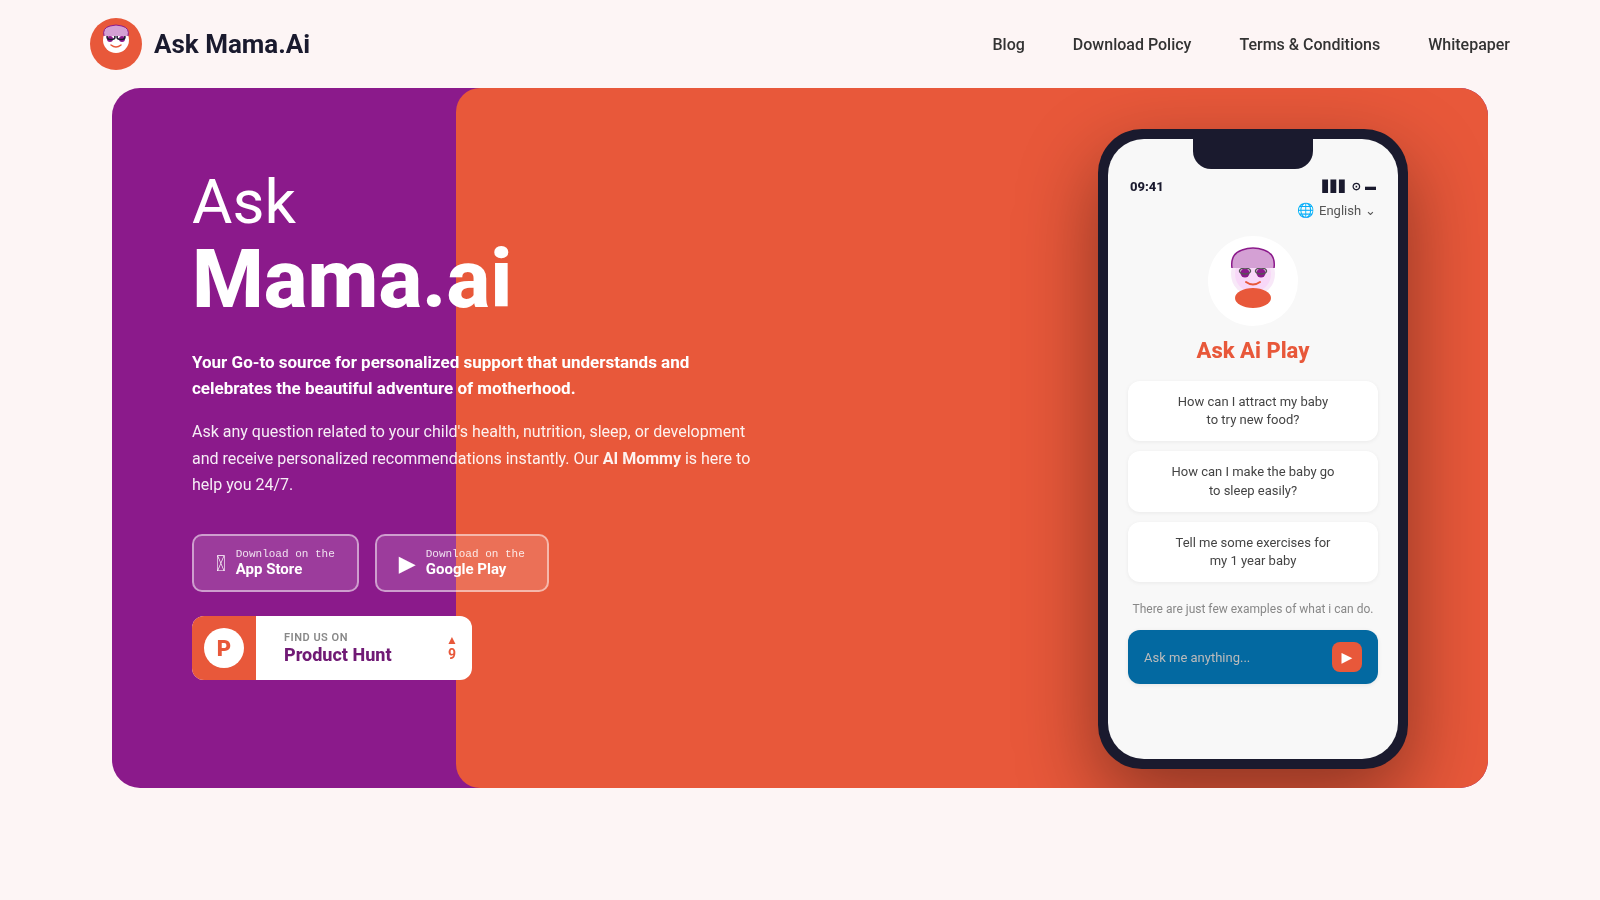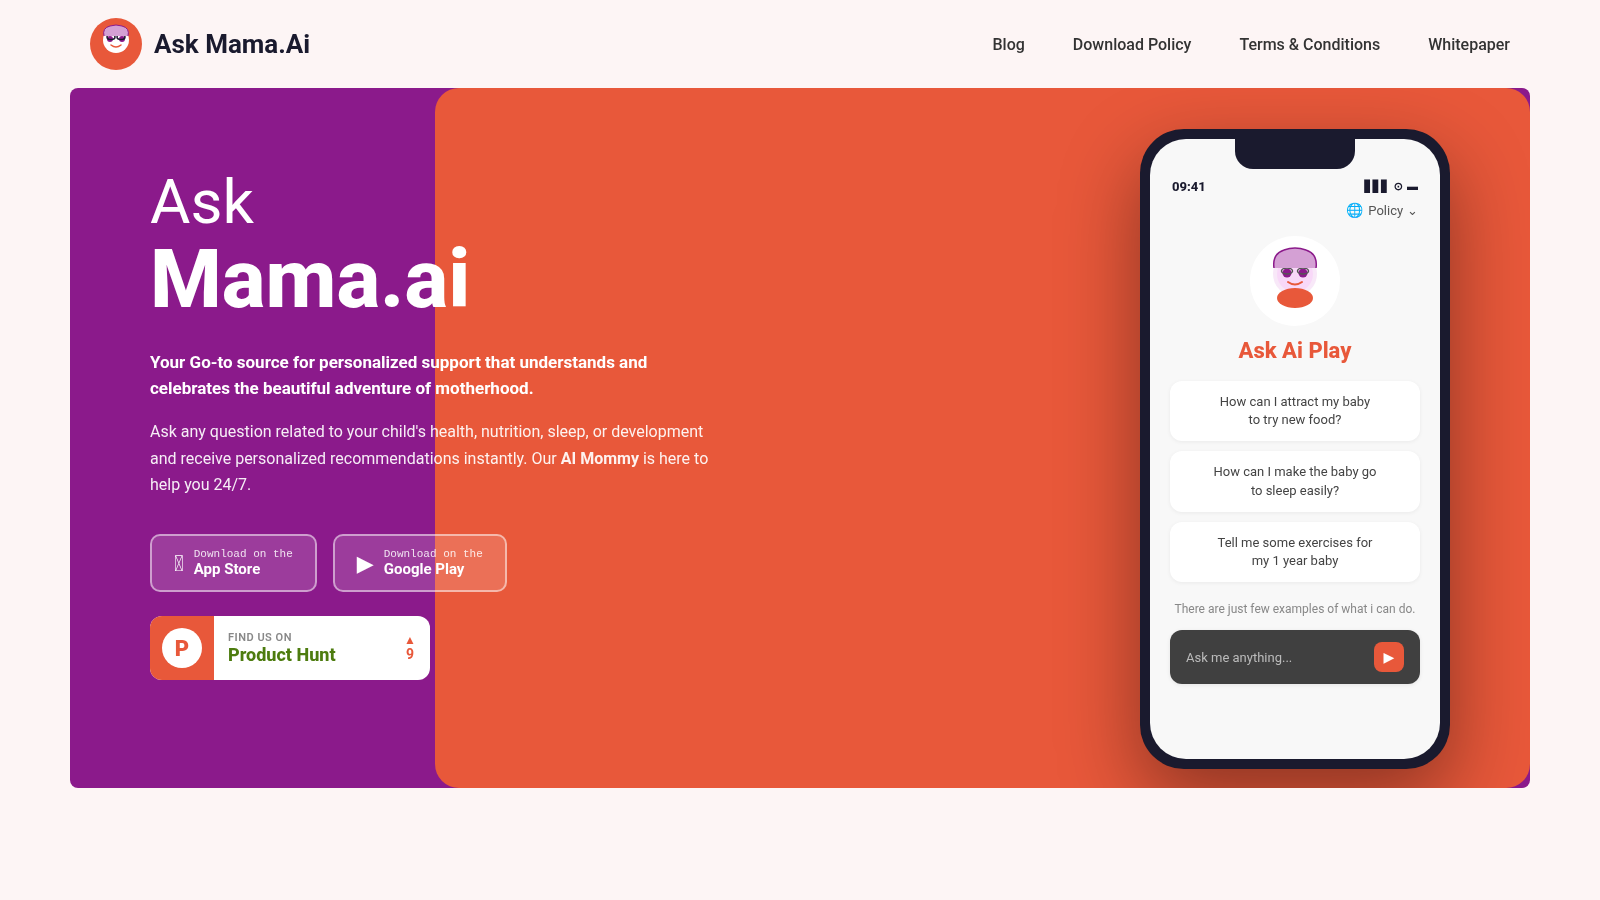--- a/index.html
+++ b/index.html
@@ -40,22 +40,22 @@
     }
     .nav a {
       text-decoration: none;
       color: #333;
       font-size: 16px;
       font-weight: 500;
     }
 
     
     .hero {
-      margin: 0 70px;
-      border-radius: 8px;
+      margin: 0 112px;
+      border-radius: 28px;
       overflow: hidden;
       position: relative;
       min-height: 700px;
       background: #8B1A8B;
       display: flex;
     }
 
     
     .hero-left {
       flex: 0 0 55%;
@@ -173,33 +173,33 @@
       border-radius: 50%;
       display: flex;
       align-items: center;
       justify-content: center;
       font-weight: 900;
       font-size: 22px;
       color: #E8583A;
     }
     .ph-text-area {
       flex: 1;
-      padding: 10px 14px;
+      padding: 10px 28px;
     }
     .ph-find-us {
       font-size: 11px;
       font-weight: 600;
       color: #888;
       text-transform: uppercase;
       letter-spacing: 0.5px;
     }
     .ph-product-hunt {
       font-size: 18px;
       font-weight: 800;
-      color: #4d7c0f;
+      color: #701a75;
     }
     .ph-votes {
       display: flex;
       flex-direction: column;
       align-items: center;
       padding: 0 14px;
       color: #E8583A;
       font-weight: 700;
       font-size: 14px;
     }
@@ -306,21 +306,21 @@
     }
 
     .chat-footer-text {
       font-size: 12px;
       color: #888;
       text-align: center;
       margin: 10px 0 14px;
     }
 
     .chat-input-bar {
-      background: #404040;
+      background: #0369a1;
       border-radius: 12px;
       padding: 12px 16px;
       display: flex;
       align-items: center;
       gap: 8px;
       box-shadow: 0 1px 4px rgba(0,0,0,0.08);
       width: 100%;
     }
     .chat-input-text {
       flex: 1;
@@ -425,21 +425,21 @@
           <span class="phone-time">09:41</span>
           <div class="phone-icons">
             <span>▋▋▋</span>
             <span>⊙</span>
             <span>▬</span>
           </div>
         </div>
 
         <div class="phone-language">
           <span class="flag-icon">🌐</span>
-          <span>Policy</span>
+          <span>English</span>
           <span>⌄</span>
         </div>
 
         <div class="phone-content">
 
           <svg class="mama-avatar" viewBox="0 0 90 90" xmlns="http://www.w3.org/2000/svg">
             <circle cx="45" cy="45" r="45" fill="#fff"></circle>
             <circle cx="45" cy="38" r="22" fill="#f8e8f8"></circle>
             <circle cx="45" cy="38" r="18" fill="#f8d8f8"></circle>
             <circle cx="37" cy="37" r="4.5" fill="#8B1A8B"></circle>

